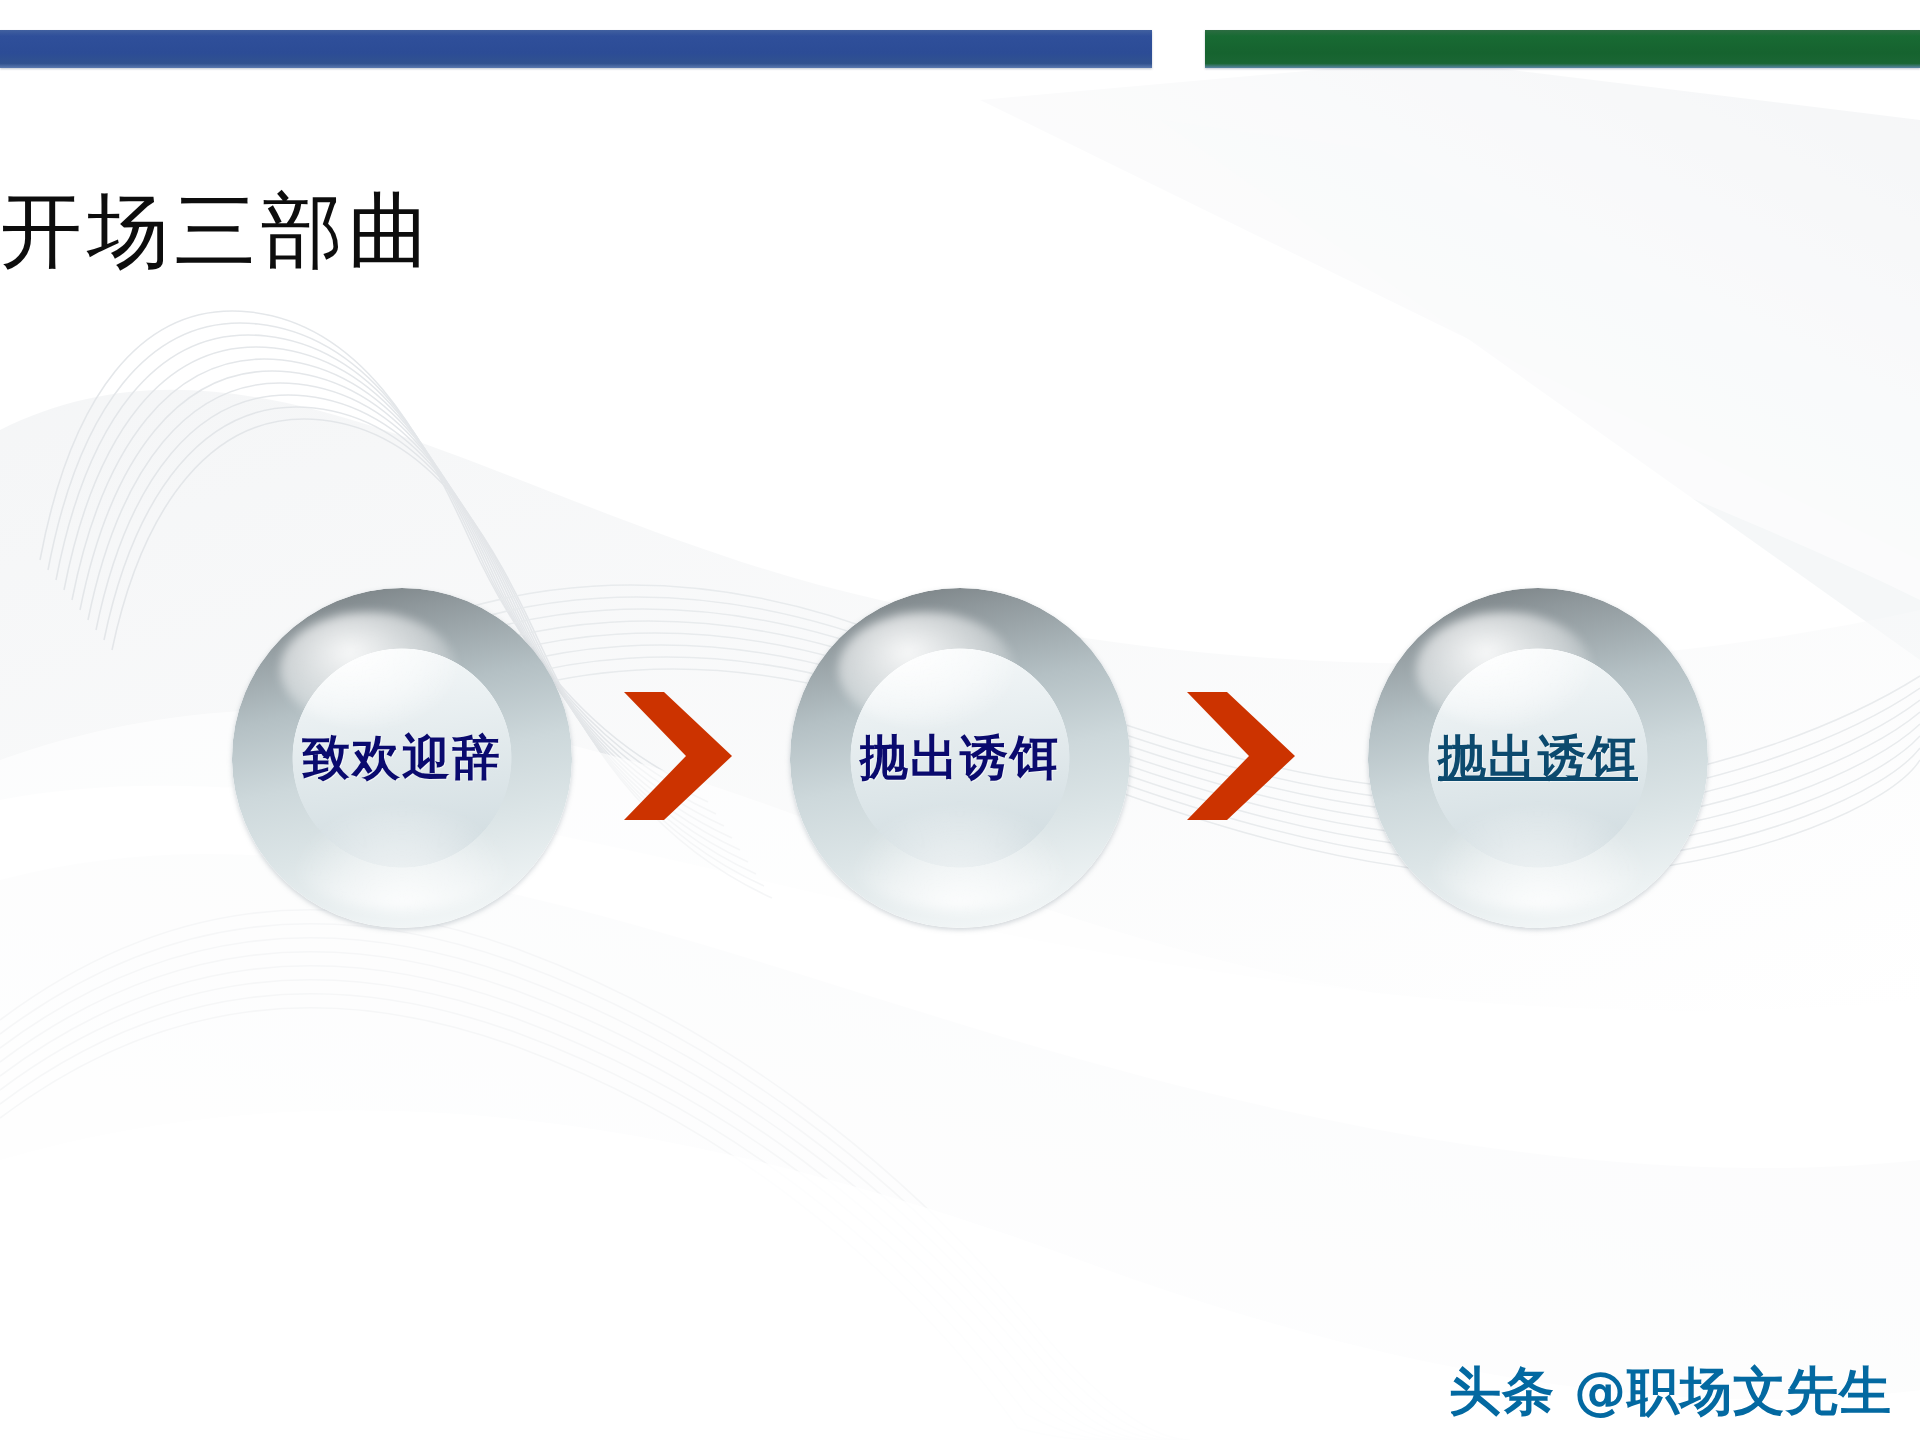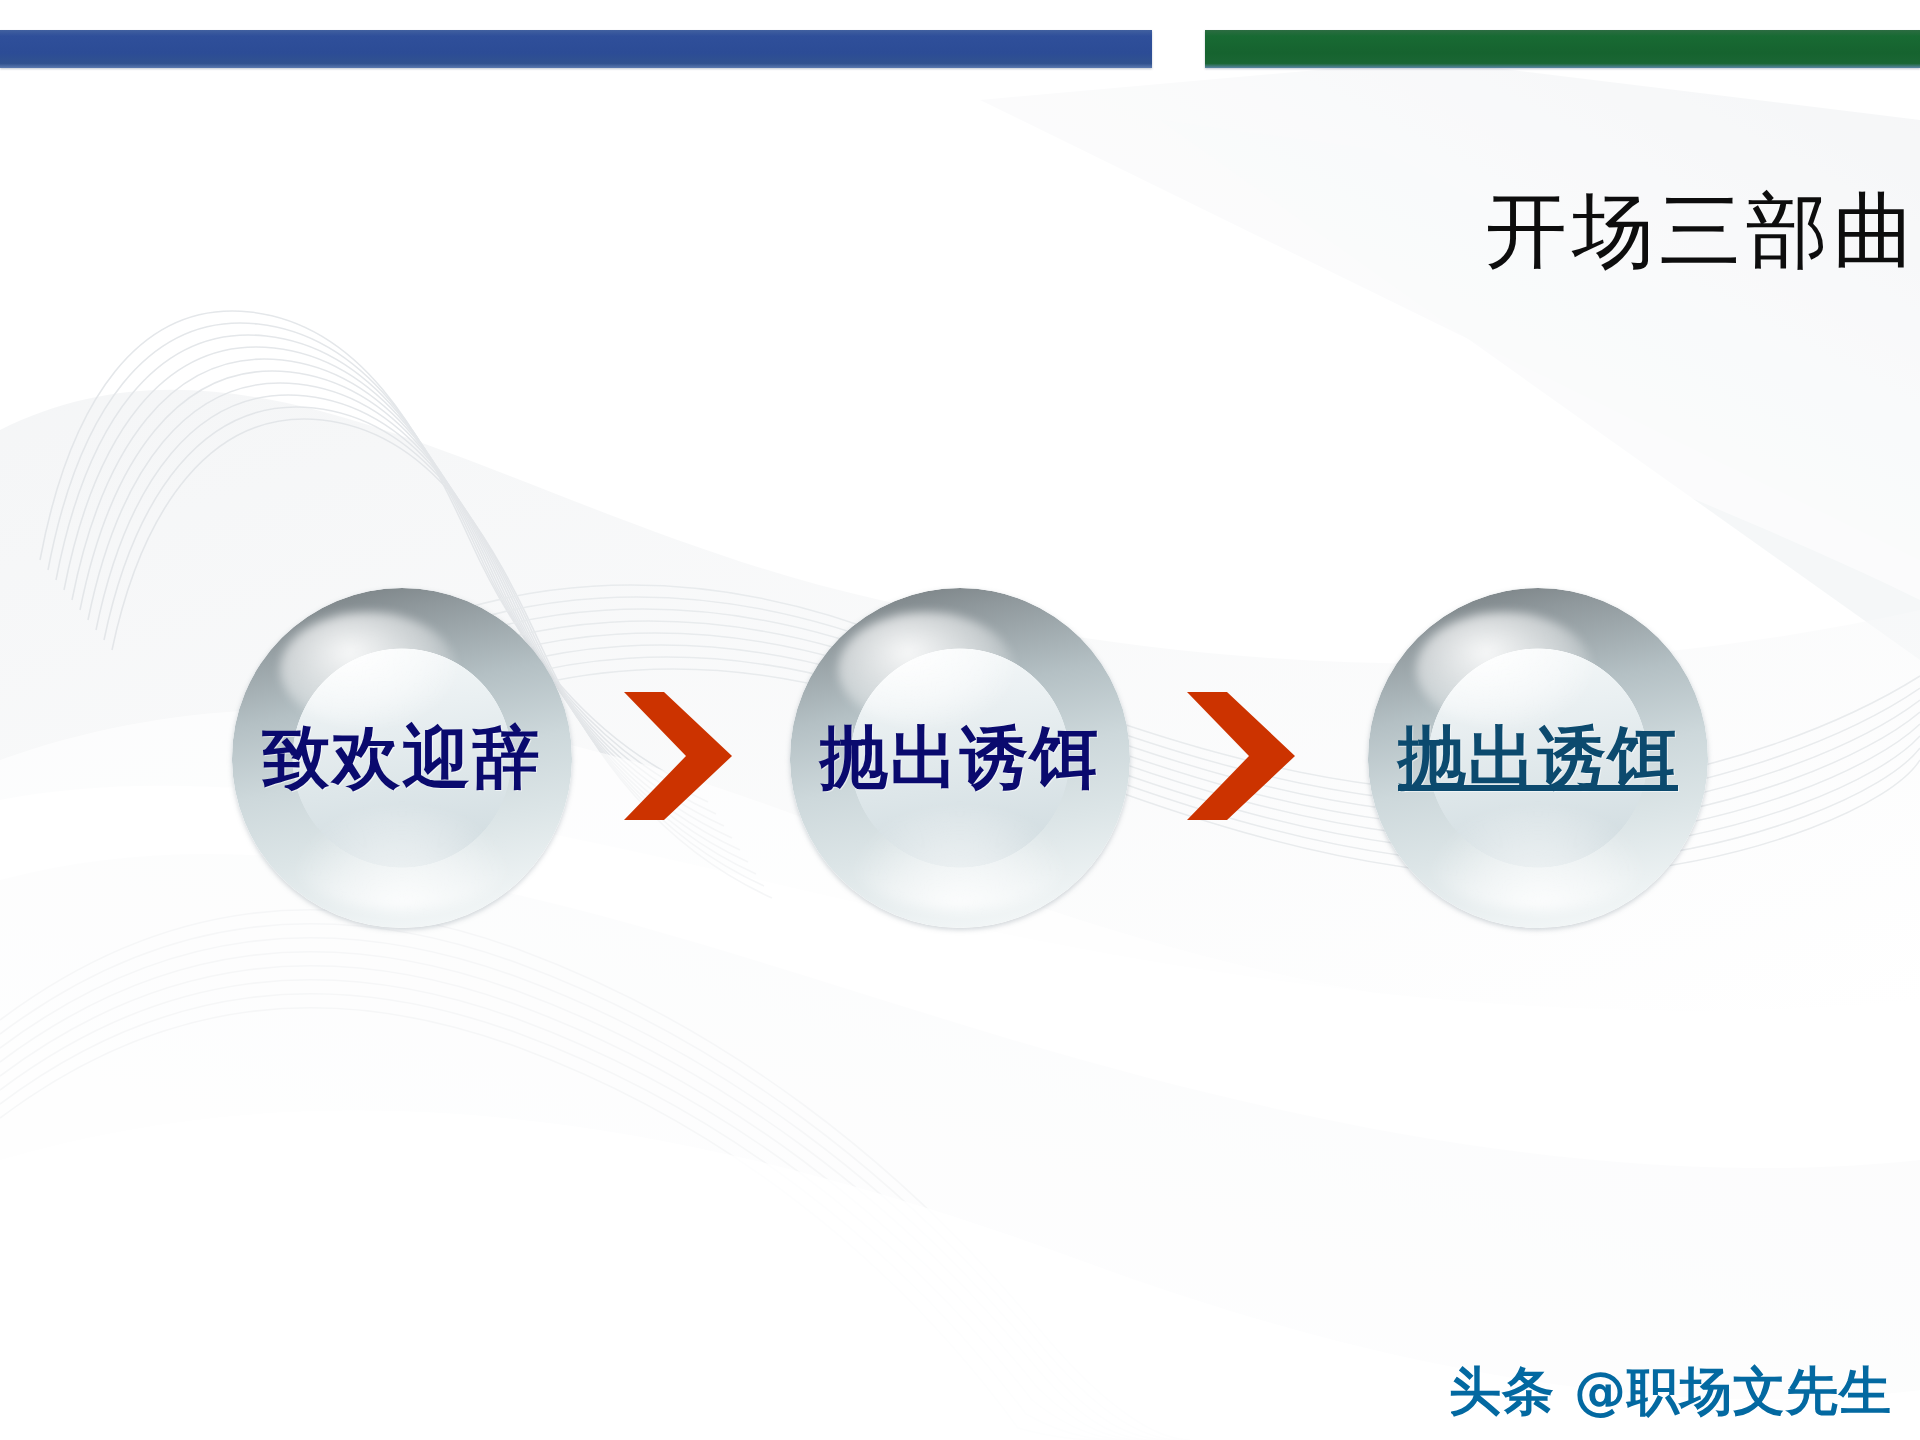--- a/index.html
+++ b/index.html
@@ -48,21 +48,21 @@
         #2c6c42 0%, #186a33 16%, #16632f 60%, #1a6634 88%, #5b86a6 100%);
     box-shadow: 0 1px 2px rgba(120,130,150,.45);
   }
 
   
   #title {
     position: absolute;
     left: 0;
     top: 183px;
     width: 1920px;
-    text-align: right;
+    text-align: left;
     font-size: 82px;
     line-height: 98px;
     letter-spacing: 5px;
     color: #0d0d0d;
     font-family: "Liberation Serif", "DejaVu Serif", serif;
     font-weight: normal;
     z-index: 6;
     white-space: nowrap;
   }
 
@@ -163,21 +163,21 @@
     filter: blur(5px);
     pointer-events: none;
   }
   .node .label {
     position: absolute;
     left: 0; right: 0;
     top: 50%;
     transform: translateY(-50%);
     text-align: center;
     font-family: "Liberation Serif", "DejaVu Serif", serif;
-    font-size: 68px;
+    font-size: 48px;
     line-height: 68px;
     font-weight: bold;
     color: #0a0a6e;
     letter-spacing: 2px;
     white-space: nowrap;
     text-shadow: 1px 1px 0 rgba(255,255,255,.55);
   }
 
   #node-1 { left: 232px; }
   #node-2 { left: 790px; }

